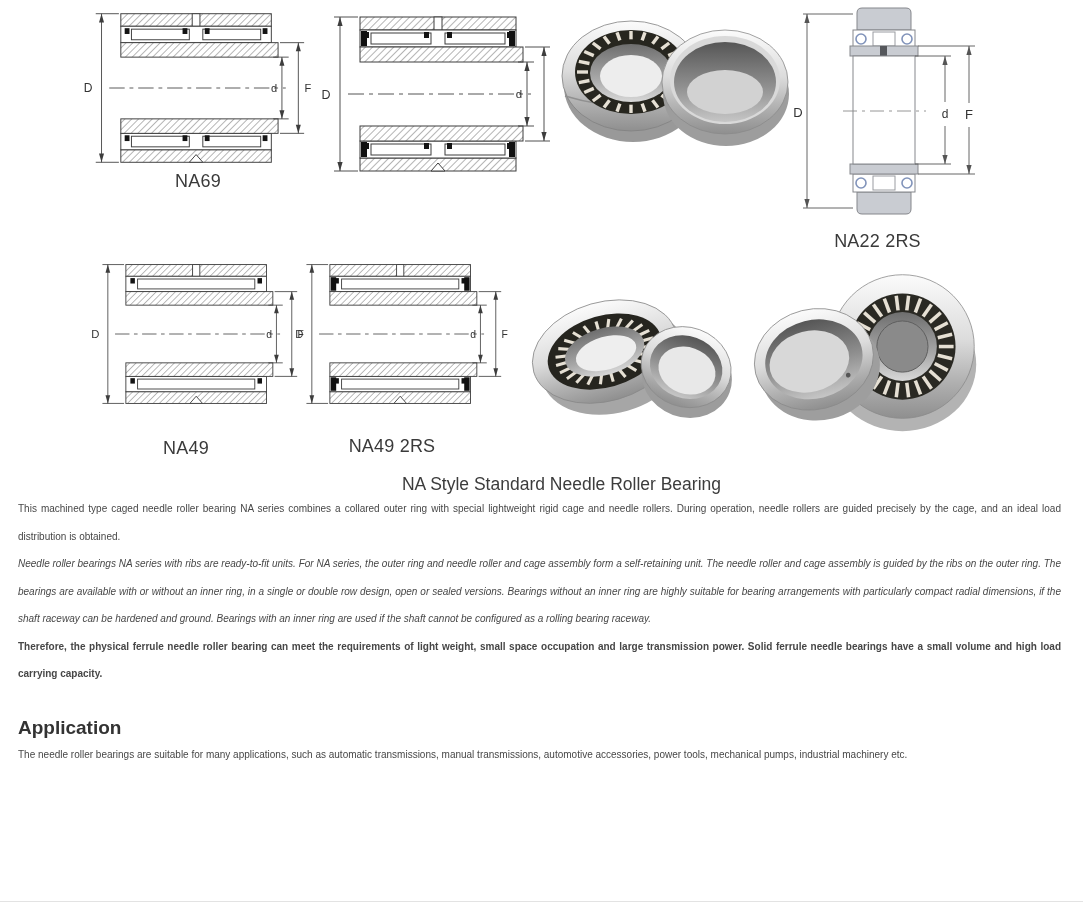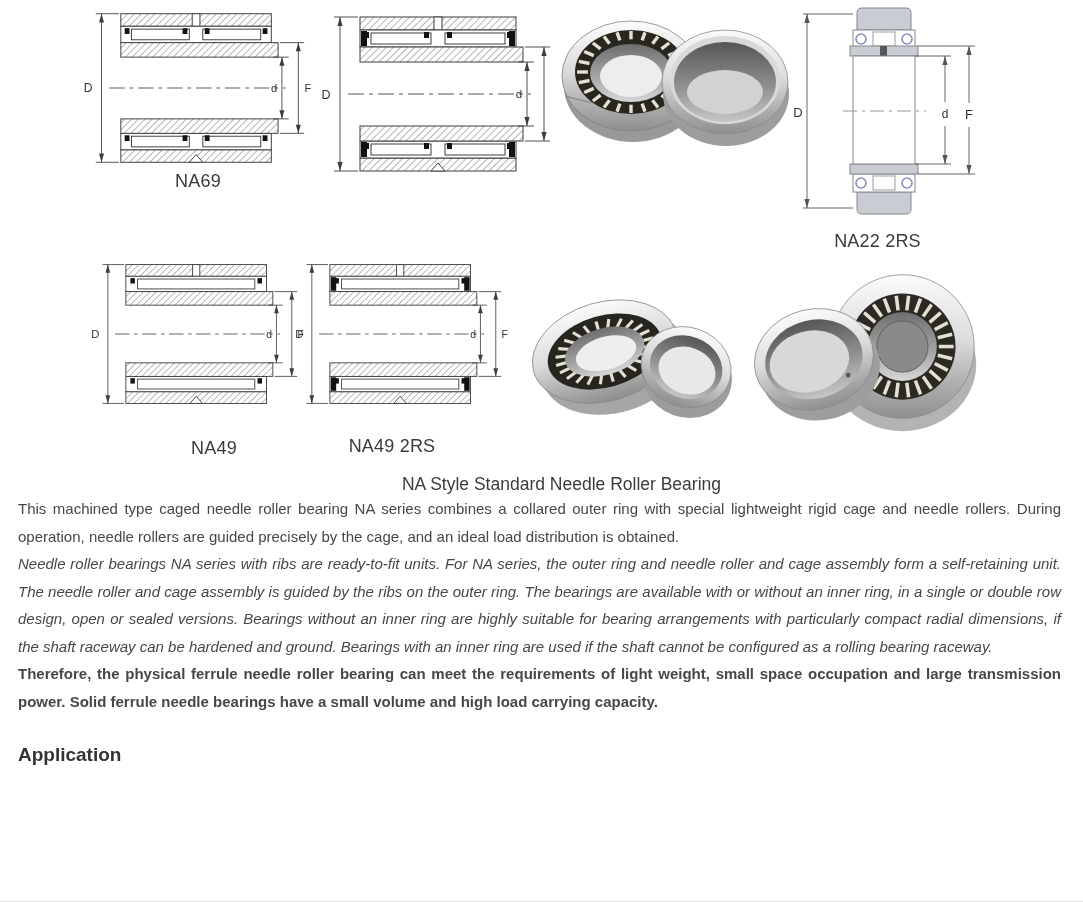--- a/index.html
+++ b/index.html
@@ -4,21 +4,21 @@
 <style>
   html,body{margin:0;padding:0;background:#fff;}
   .page{position:relative;width:1083px;height:902px;background:#fff;overflow:hidden;
         font-family:"Liberation Sans",sans-serif;border-bottom:1px solid #e3e3e3;box-sizing:border-box;}
   .figures{position:relative;height:468px;}
   .fig{position:absolute;}
   .fig svg{display:block;width:100%;height:100%;}
   .fig-label{position:absolute;text-align:center;font-size:18px;color:#3a3a3a;letter-spacing:.2px;}
   .title{margin:6px 0 0 0;text-align:center;font-size:17.5px;font-weight:400;color:#3c3c3c;
          transform:translateX(20px);}
-  p.body{margin:0 22px 0 18px;font-size:15px;line-height:27.5px;color:#474747;text-align:justify;}
+  p.body{margin:0 22px 0 18px;font-size:10px;line-height:27.5px;color:#474747;text-align:justify;}
   .p1{margin-top:30px;}
   .p2{margin-top:26px;font-style:italic;}
   .p3{margin-top:27px;font-weight:bold;}
   .app-h{margin:26px 0 0 18px;font-size:19px;line-height:27.5px;font-weight:700;color:#333;}
   .p4{margin-top:1px;}
 </style>
 </head>
 <body>
 
 <svg width="0" height="0" style="position:absolute" aria-hidden="true">
@@ -422,25 +422,26 @@
           <ellipse rx="61" ry="51" fill="url(#met)" stroke="#8a8a8a" stroke-width="0.8"></ellipse>
           <ellipse rx="50" ry="40" fill="url(#wallDark)"></ellipse>
           <ellipse cx="-5" cy="1" rx="41" ry="31" fill="#d8d8d8"></ellipse>
           <circle cx="30" cy="24" r="2.4" fill="#555555"></circle>
         </g>
       </svg>
     </div>
 
     <div class="fig-label" style="left:80px;top:171px;width:236px">NA69</div>
     <div class="fig-label" style="left:779px;top:231px;width:197px">NA22 2RS</div>
-    <div class="fig-label" style="left:104px;top:438px;width:220px">NA49</div>
+    <div class="fig-label" style="left:76px;top:438px;width:220px">NA49</div>
     <div class="fig-label" style="left:282px;top:436px;width:220px">NA49 2RS</div>
   </section>
 
   <h2 class="title">NA Style Standard Needle Roller Bearing</h2>
 
   <p class="body p1">This machined type caged needle roller bearing NA series combines a collared outer ring with special lightweight rigid cage and needle rollers. During operation, needle rollers are guided precisely by the cage, and an ideal load distribution is obtained.</p>
   <p class="body p2">Needle roller bearings NA series with ribs are ready-to-fit units. For NA series, the outer ring and needle roller and cage assembly form a self-retaining unit. The needle roller and cage assembly is guided by the ribs on the outer ring. The bearings are available with or without an inner ring, in a single or double row design, open or sealed versions. Bearings without an inner ring are highly suitable for bearing arrangements with particularly compact radial dimensions, if the shaft raceway can be hardened and ground. Bearings with an inner ring are used if the shaft cannot be configured as a rolling bearing raceway.</p>
   <p class="body p3">Therefore, the physical ferrule needle roller bearing can meet the requirements of light weight, small space occupation and large transmission power. Solid ferrule needle bearings have a small volume and high load carrying capacity.</p>
 
   <p class="app-h">Application</p>
+  <p class="body p4">The needle roller bearings are suitable for many applications, such as automatic transmissions, manual transmissions, automotive accessories, power tools, mechanical pumps, industrial machinery etc.</p>
 
 </div>
 
 </body></html>

